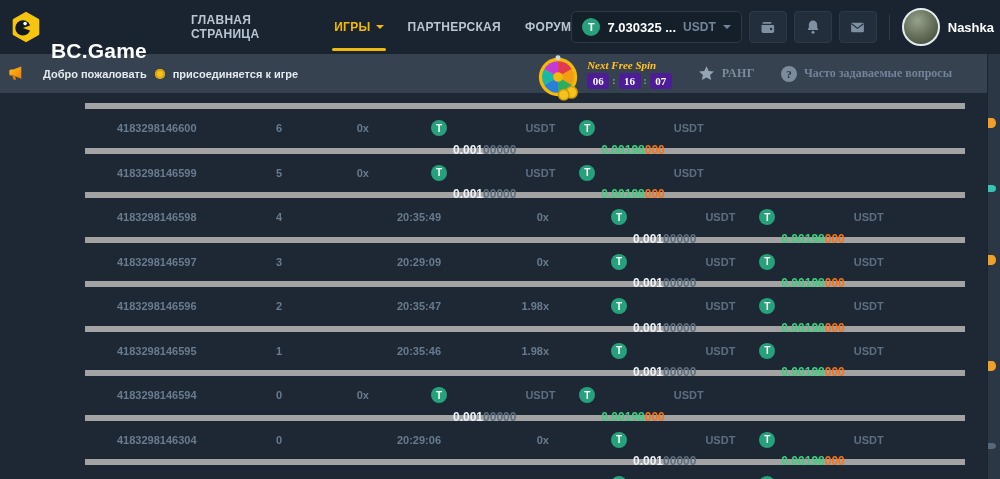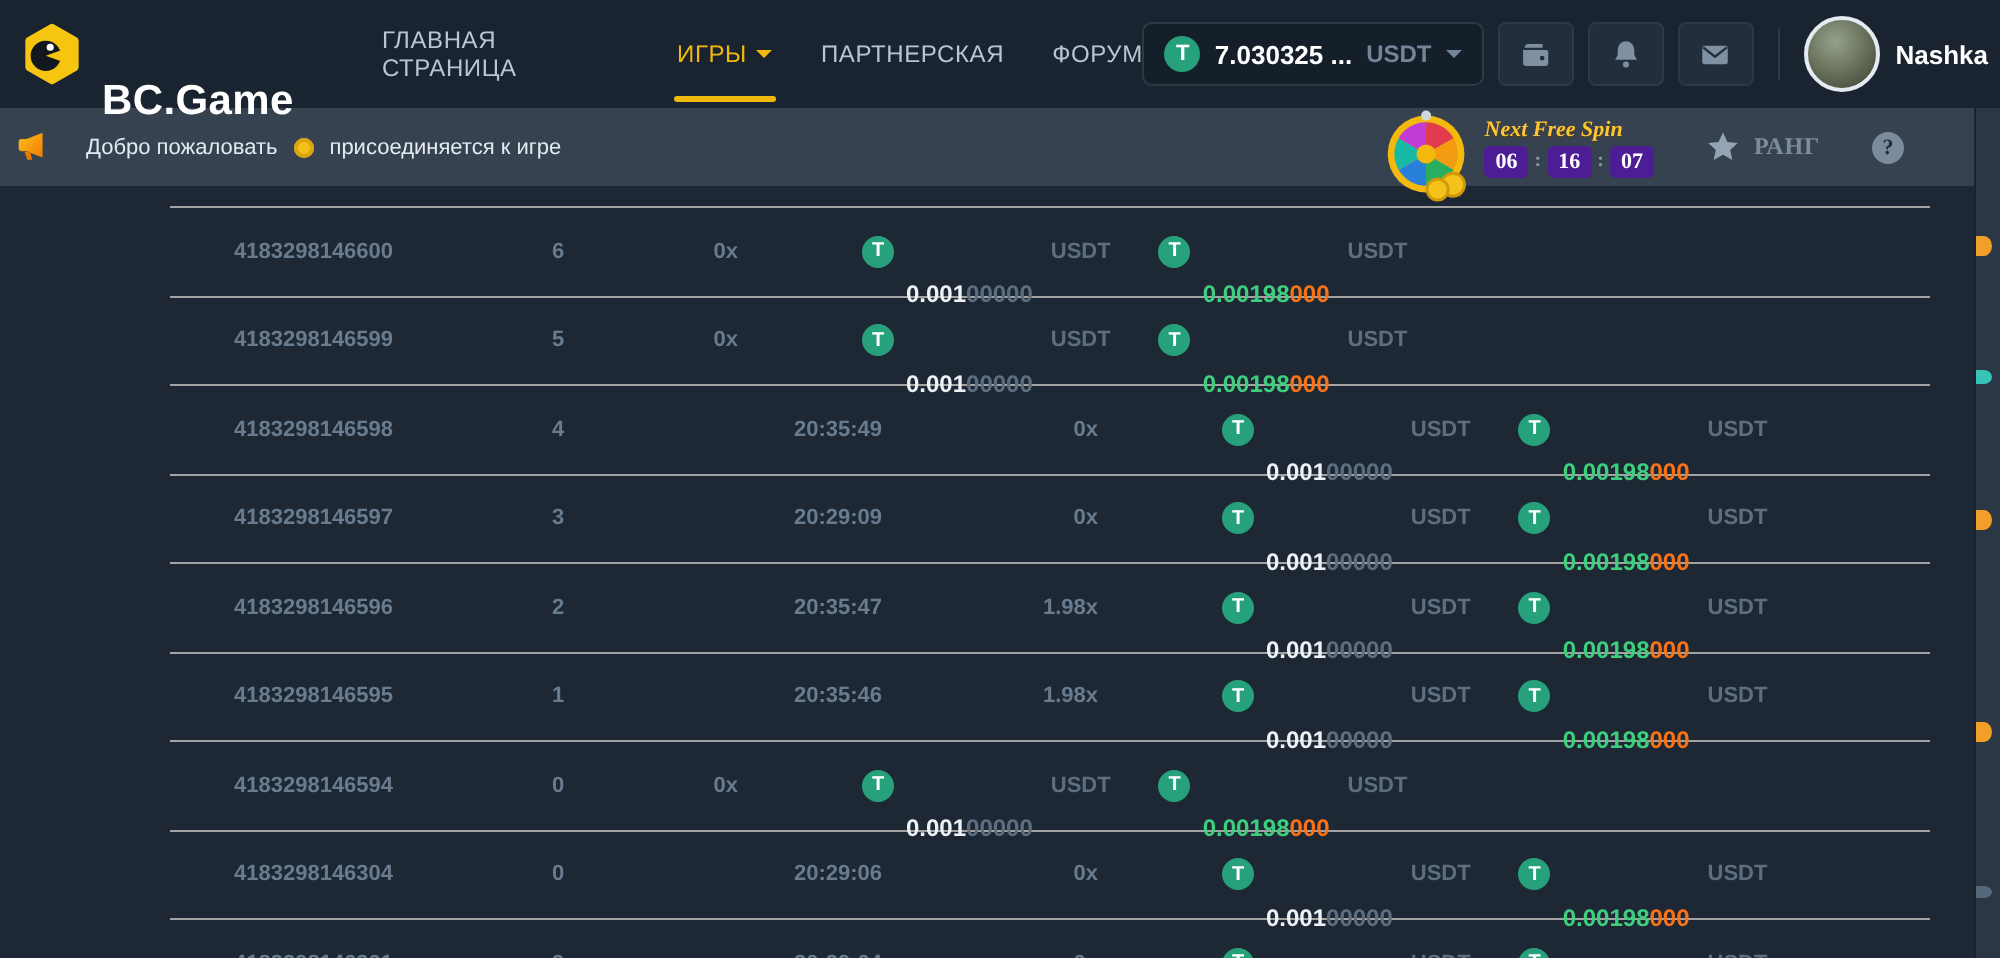--- a/index.html
+++ b/index.html
@@ -5,21 +5,21 @@
   html,body{margin:0;padding:0;background:#10181f;}
   .viewport{position:relative;width:1000px;height:479px;overflow:hidden;background:#1e2834;
     font-family:"Liberation Sans",sans-serif;-webkit-font-smoothing:antialiased;}
 
   
   .topbar{position:absolute;top:0;left:0;right:0;height:54px;background:#1a2430;
     display:flex;align-items:center;padding:0 6px 0 10px;z-index:6;}
   .brand{display:flex;align-items:center;gap:9px;cursor:pointer;}
   .brand-name{color:#fff;font-size:21px;font-weight:800;letter-spacing:.2px;margin-top:48px;}
   .nav{display:flex;gap:24px;margin-left:44px;height:54px;}
-  .nav-item{display:flex;align-items:center;gap:5px;font-size:12px;font-weight:400;
+  .nav-item{display:flex;align-items:center;gap:5px;font-size:12px;font-weight:700;
     color:#b9c5d3;letter-spacing:.3px;position:relative;cursor:pointer;}
   .nav-item.active{color:#f0b90b;}
   .nav-item.active::after{content:"";position:absolute;left:-2px;right:-2px;bottom:3px;height:3px;
     background:#f0b90b;border-radius:2px;}
   .caret{width:0;height:0;border-left:4px solid transparent;border-right:4px solid transparent;
     border-top:4px solid #74859a;}
   .nav-item.active .caret{border-top-color:#f0b90b;}
 
   .top-right{margin-left:auto;display:flex;align-items:center;gap:7px;}
   .balance-pill{display:flex;align-items:center;gap:7px;background:#151f2a;border:1px solid #2c3947;
@@ -33,21 +33,21 @@
   .v-divider{width:1px;height:26px;background:#2c3947;margin:0 5px;}
   .user-widget{display:flex;align-items:center;gap:8px;cursor:pointer;}
   .avatar{width:34px;height:34px;border-radius:50%;border:2px solid #e4ebf1;
     background:radial-gradient(circle at 40% 32%,#97a28c 0%,#6b7560 45%,#434b38 90%);}
   .username{color:#fff;font-weight:700;font-size:13px;}
 
   
   .announcebar{position:absolute;top:54px;left:0;right:0;height:39px;background:#36424f;
     display:flex;align-items:center;padding:0 48px 0 8px;z-index:2;}
   .marquee{display:flex;align-items:center;gap:8px;margin-left:16px;}
-  .marquee-text{color:#e3eaf1;font-size:11px;font-weight:400;}
+  .marquee-text{color:#e3eaf1;font-size:11px;font-weight:700;}
   .coin-dot{width:10px;height:10px;border-radius:50%;background:#f5c21c;
     box-shadow:inset 0 0 0 2px #d9a70d;display:inline-block;}
   .promo-cluster{margin-left:auto;display:flex;gap:26px;font-family:Liberation Serif, serif;}
   .spin-widget{display:flex;align-items:center;gap:4px;cursor:pointer;}
   .wheel{margin-bottom:-6px;}
   .spin-meta{display:flex;flex-direction:column;}
   .spin-title{color:#ffc532;font-style:italic;font-weight:800;font-size:11px;
     text-shadow:0 1px 0 rgba(90,60,0,.6);white-space:nowrap;}
   .timer{display:flex;align-items:center;gap:3px;margin-top:2px;}
   .timer-box{background:#4c1d95;border-radius:3px;color:#fff;font-weight:700;font-size:11px;
@@ -55,21 +55,21 @@
   .timer-sep{color:#8a99ab;font-size:10px;font-weight:700;}
   .rank-widget{display:flex;align-items:center;gap:7px;color:#7d8c9c;font-size:12px;
     font-weight:700;letter-spacing:.4px;cursor:pointer;}
   .faq-widget{display:flex;align-items:center;gap:7px;color:#72839a;font-size:12px;
     font-weight:700;cursor:pointer;}
   .q-circle{width:16px;height:16px;border-radius:50%;background:#7b8b9b;color:#222d3a;
     font-size:11px;font-weight:800;display:flex;align-items:center;justify-content:center;}
 
   
   .bets-table{position:absolute;top:103px;left:85px;right:35px;z-index:1;}
-  .bet-row{height:44.5px;border-top:1px solid #a3a3a3;display:flex;align-items:center;
+  .bet-row{height:44.5px;border-top:6px solid #a3a3a3;display:flex;align-items:center;
     padding-left:32px;font-size:11px;font-weight:700;color:#697b8f;box-sizing:border-box;cursor:pointer;}
   .col-id{width:112px;}
   .col-value{width:100px;text-align:center;}
   .col-time{width:180px;text-align:center;}
   .col-mult{width:40px;text-align:right;}
   .amt-group{display:flex;align-items:center;gap:6px;}
   .amt-group .coin{width:16px;height:16px;font-size:10px;}
   .bet-group{margin-left:62px;}
   .pay-group{margin-left:24px;}
   .amt{font-size:12px;font-weight:700;color:#edf2f7;white-space:nowrap;margin-top:43px;}
@@ -216,20 +216,21 @@
         <span style="display:flex;">
           <svg width="17" height="17" viewBox="0 0 20 20">
             <polygon points="10,1.5 12.6,7 18.7,7.6 14.2,11.7 15.5,17.7 10,14.6 4.5,17.7 5.8,11.7 1.3,7.6 7.4,7" fill="#95a4b4"></polygon>
           </svg>
         </span>
         <span>РАНГ</span>
       </div>
 
       <div class="faq-widget">
         <span class="q-circle">?</span>
+        <span>Часто задаваемые вопросы</span>
       </div>
     </div>
   </div>
 
   <div class="bets-table">
     <div class="bet-row">
       <span class="col-id">4183298146600</span>
       <span class="col-value">6</span>
       <span class="col-mult">0x</span>
       <span class="amt-group bet-group">

